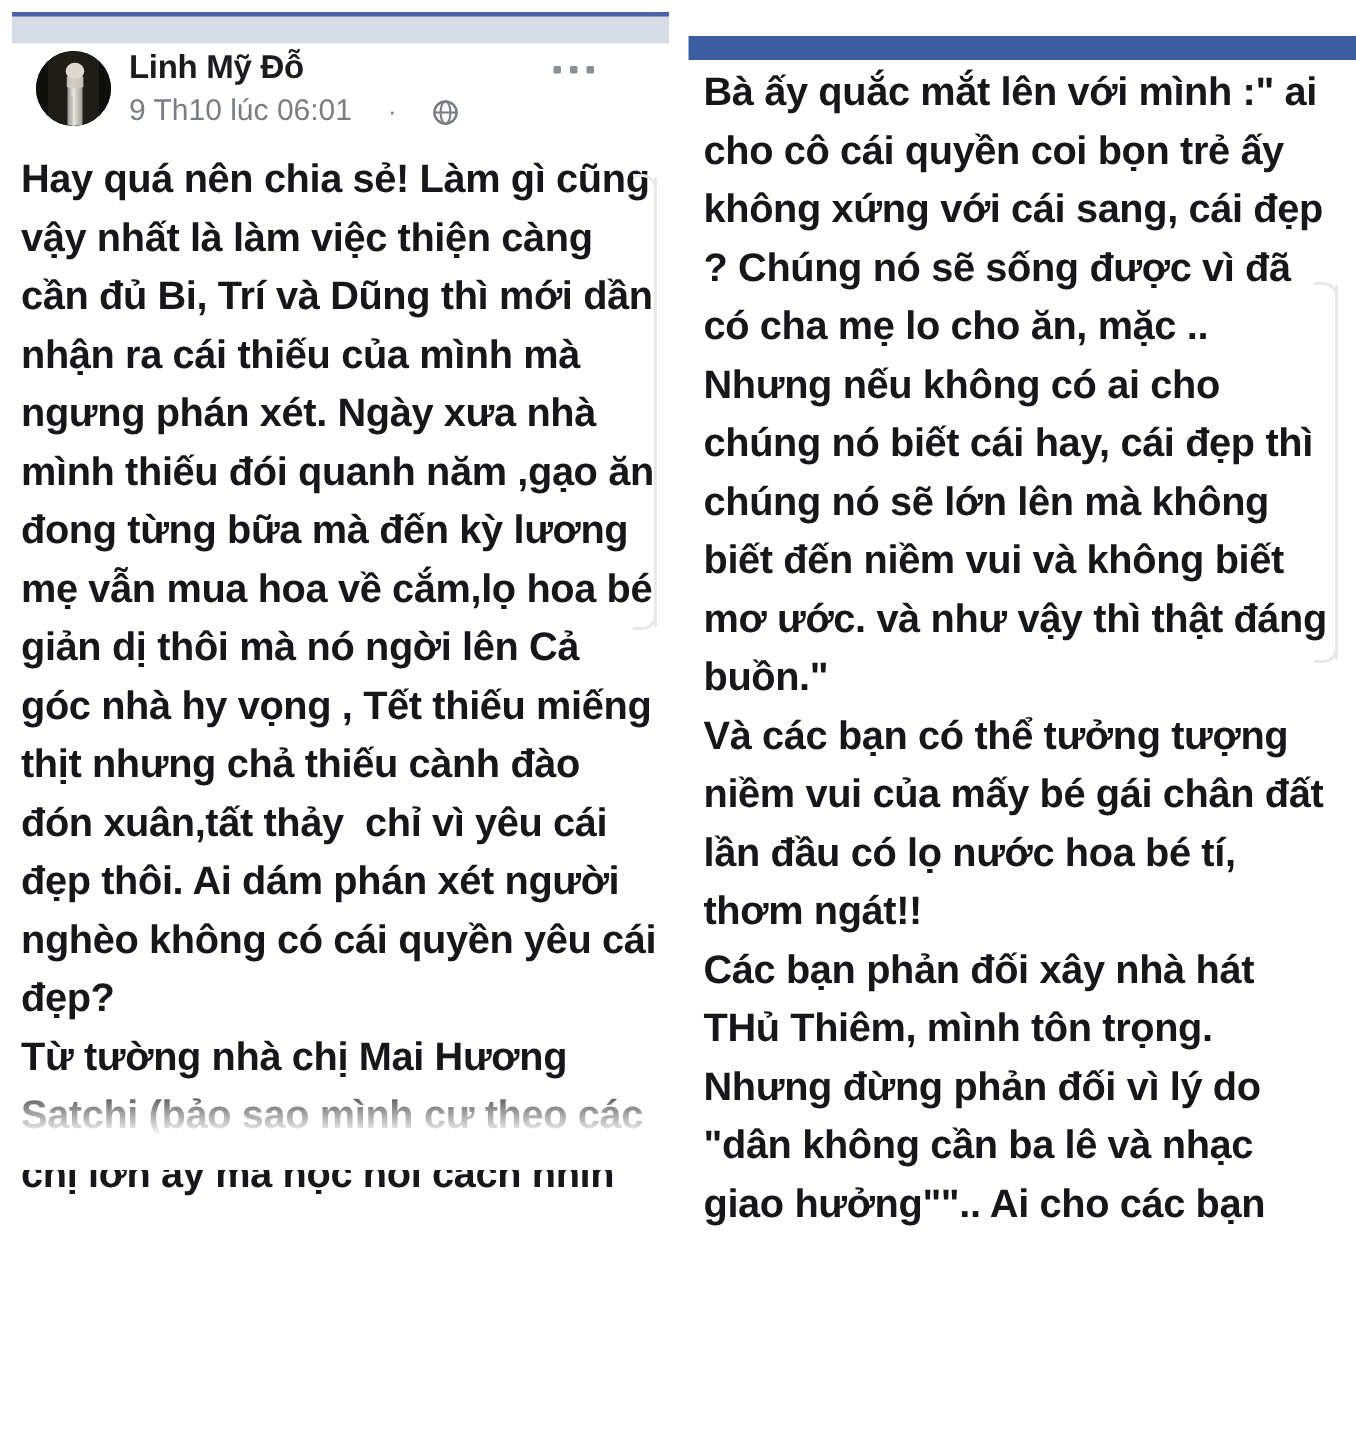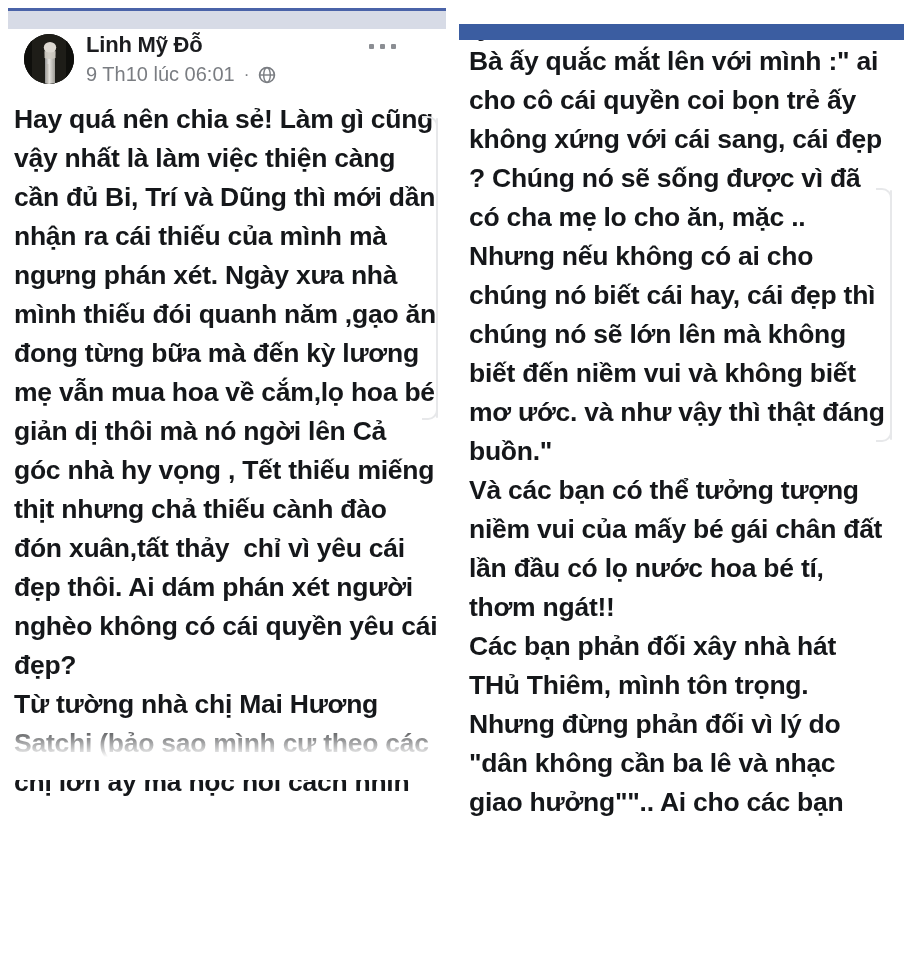--- a/index.html
+++ b/index.html
@@ -103,21 +103,21 @@
     color: #1b1c1f;
     letter-spacing: -0.2px;
     white-space: nowrap;
   }
   .meta-row {
     position: absolute;
     left: 70px;
     top: 33px;
     display: flex;
     align-items: center;
-    gap: 8px;
+    gap: 23px;
     color: #7a7d82;
     font-size: 20px;
     font-weight: 500;
     white-space: nowrap;
   }
   .meta-dot {
     color: #7a7d82;
     font-size: 17px;
     line-height: 1;
     padding: 0 1px;

